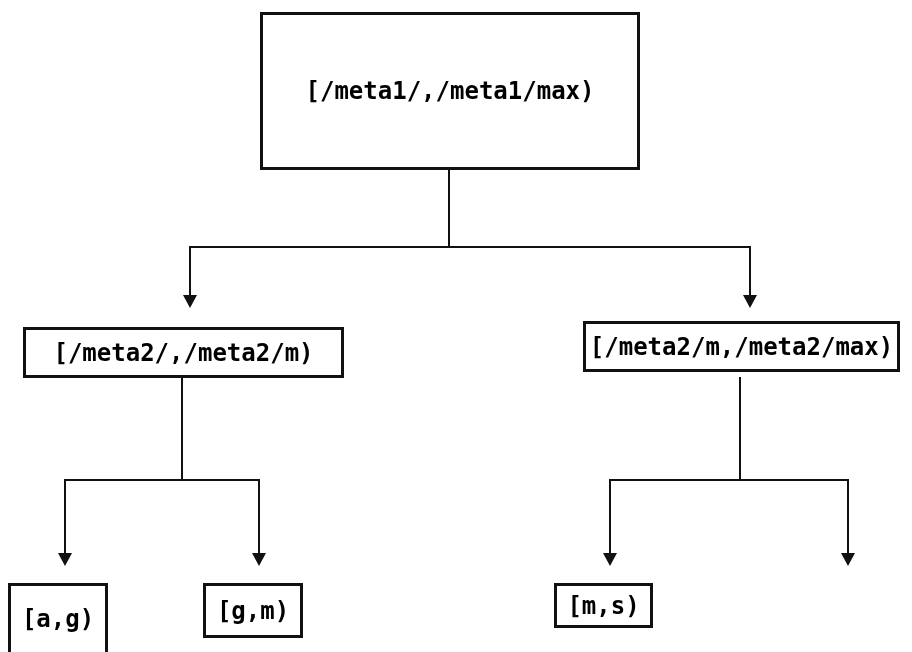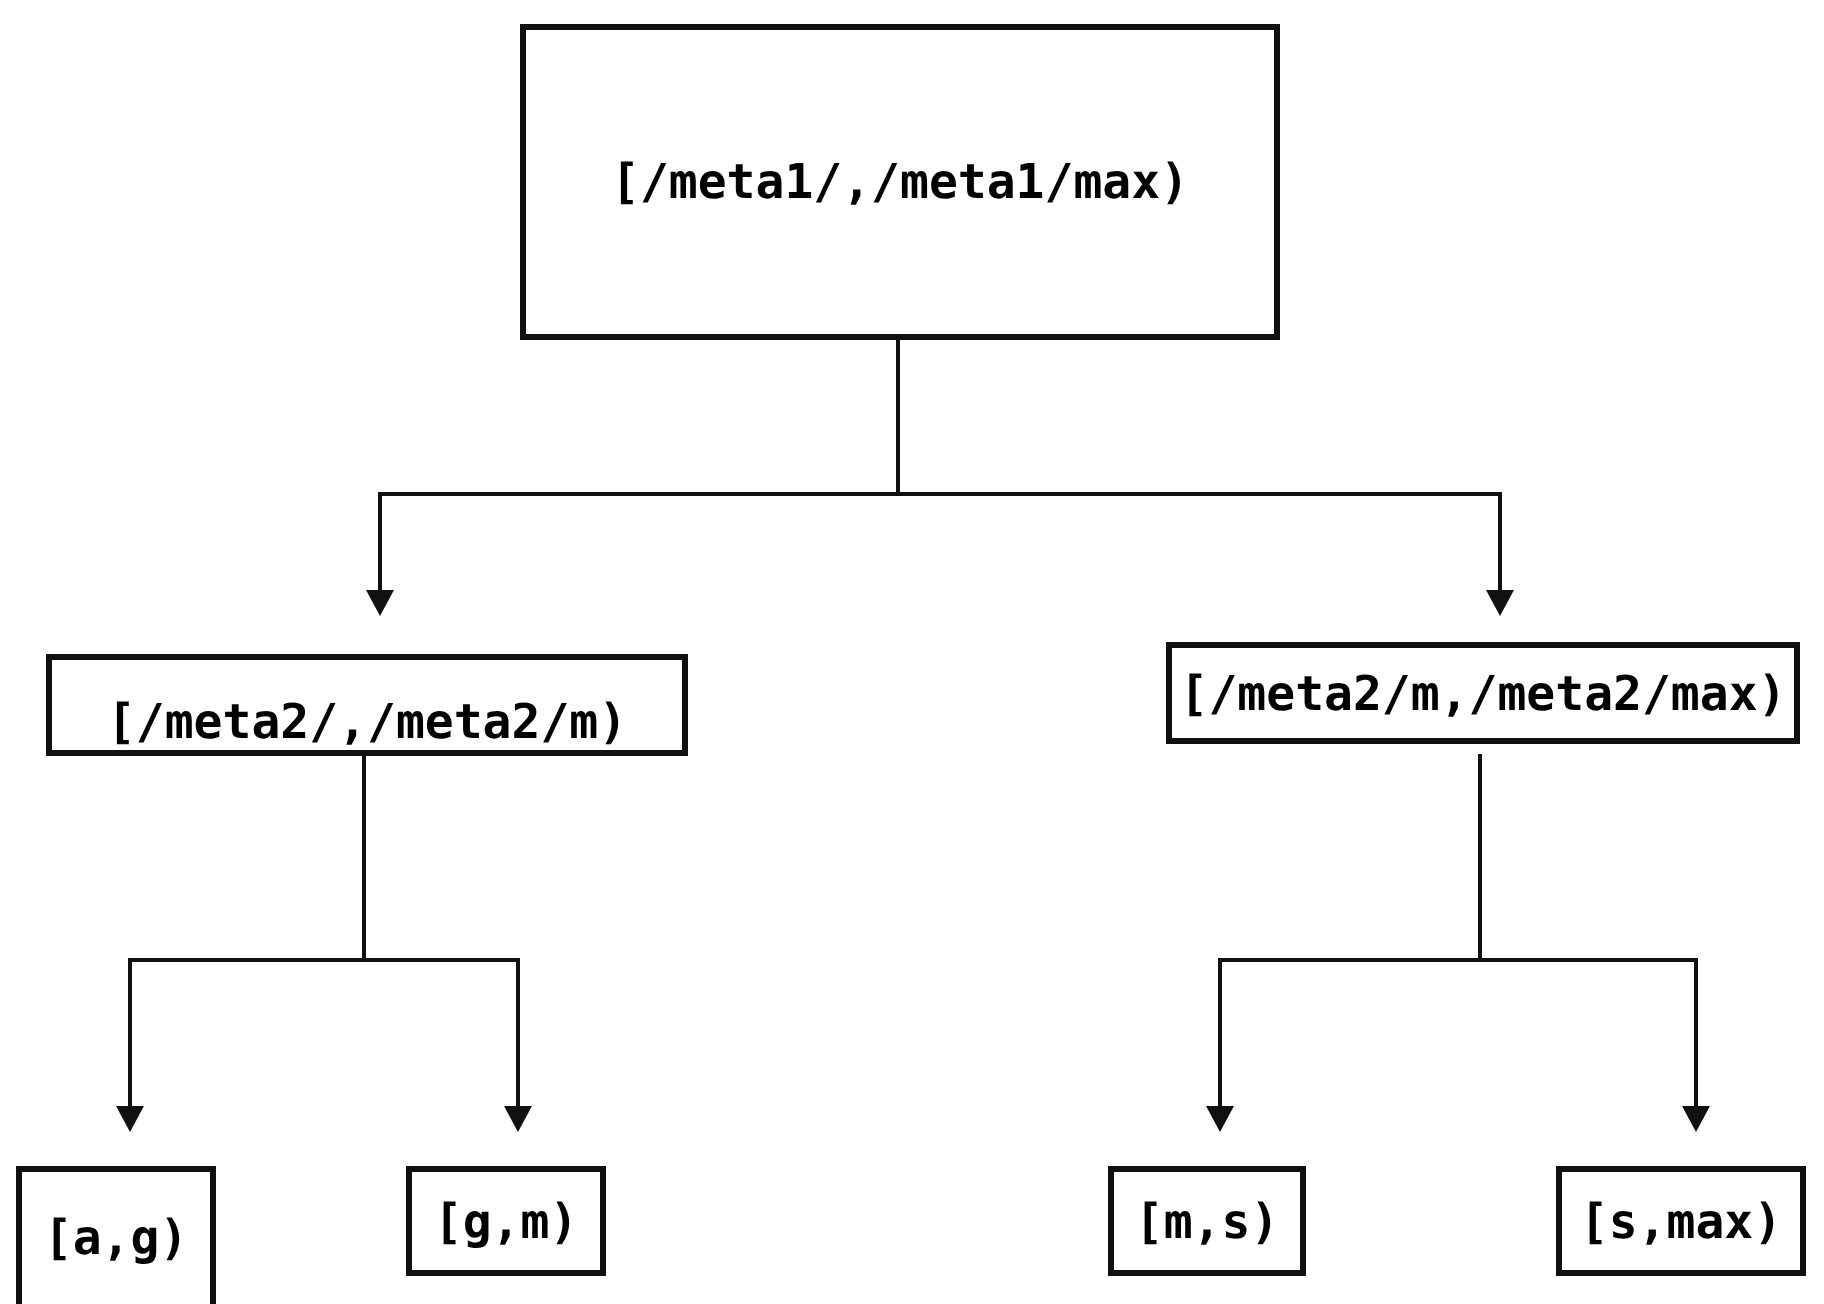--- a/index.html
+++ b/index.html
@@ -65,37 +65,34 @@
   <div class="line" style="left:609px; top:479px; width:240px; height:2px;"></div>
   <div class="line" style="left:609px; top:479px; width:2px; height:74px;"></div>
   <div class="line" style="left:847px; top:479px; width:2px; height:74px;"></div>
   <div class="arrow" style="left:603px; top:553px;"></div>
   <div class="arrow" style="left:841px; top:553px;"></div>
 
   <div class="node" style="left:260px; top:12px; width:380px; height:158px;">
     <span>[/meta1/,/meta1/max)</span>
   </div>
 
-  <div class="node" style="left:23px; top:327px; width:321px; height:51px;align-items:flex-end;">
+  <div class="node" style="left:23px; top:327px; width:321px; height:51px;">
     <span>[/meta2/,/meta2/m)</span>
   </div>
 
   <div class="node" style="left:583px; top:321px; width:317px; height:51px;">
     <span>[/meta2/m,/meta2/max)</span>
   </div>
 
   <div class="node" style="left:8px; top:583px; width:100px; height:72px;">
     <span>[a,g)</span>
   </div>
 
   <div class="node" style="left:203px; top:583px; width:100px; height:55px;align-items:center;">
     <span>[g,m)</span>
   </div>
 
-  <div class="node" style="left:554px; top:583px; width:99px; height:55px;">
+  <div class="node" style="left:554px; top:583px; width:99px; height:45px;">
     <span>[m,s)</span>
   </div>
 
-  <div class="node" style="left:778px; top:583px; width:125px; height:55px;">
-    <span>[s,max)</span>
-  </div>
 
 </div>
 
 </body></html>

